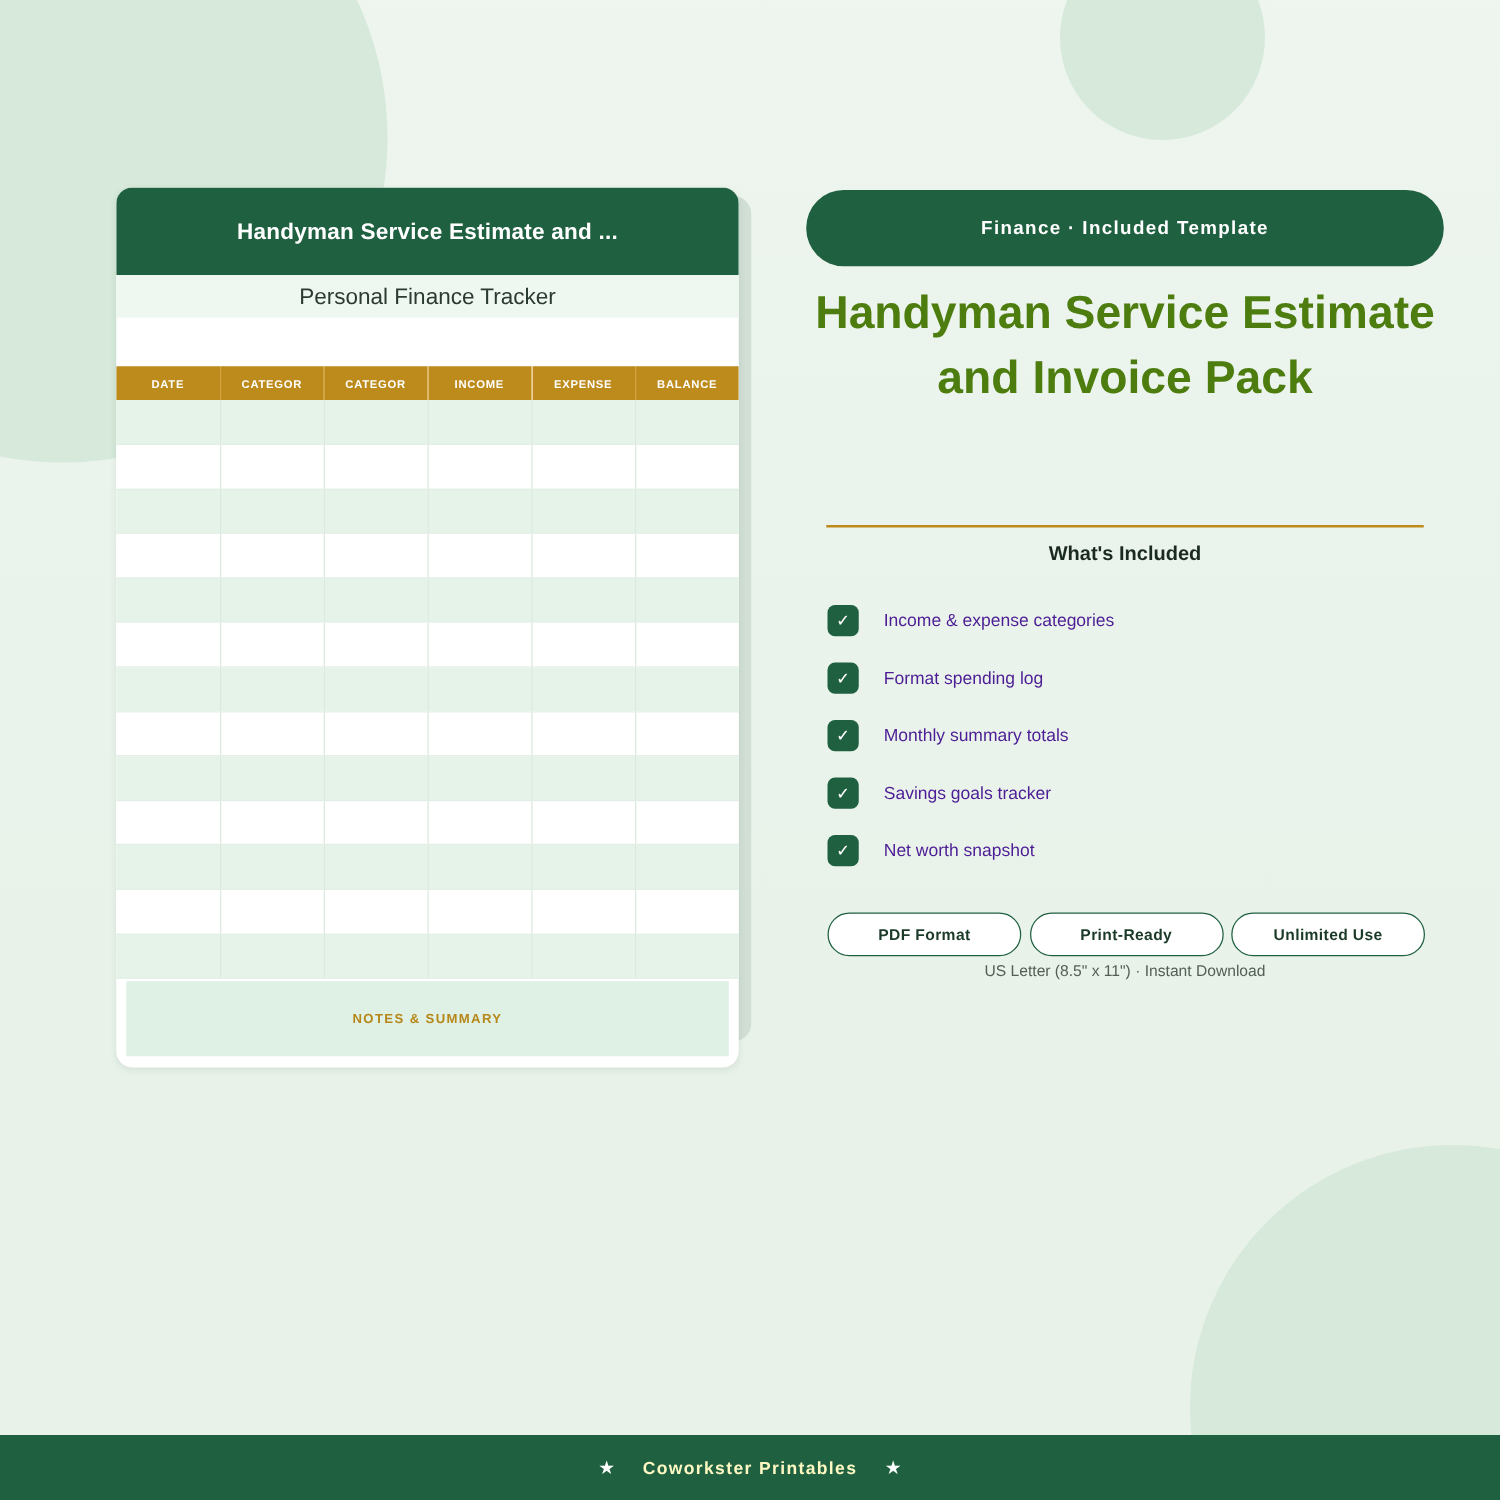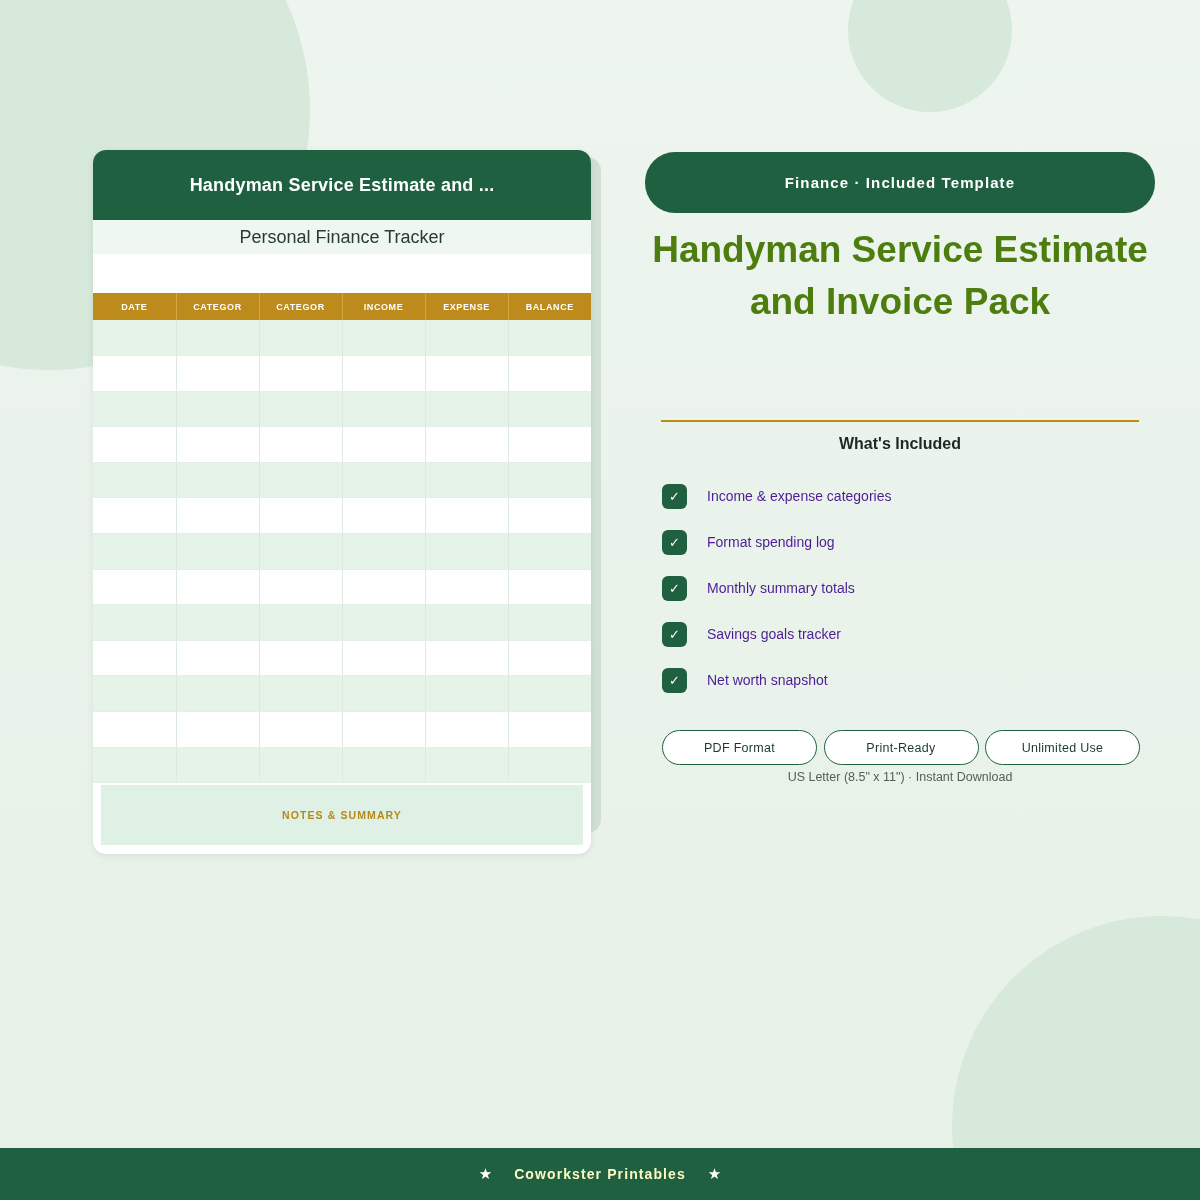--- a/index.html
+++ b/index.html
@@ -239,21 +239,21 @@
   .chip {
     width: 155px;
     height: 35px;
     border: 1px solid #1f6040;
     border-radius: 18px;
     background: #ffffff;
     display: flex;
     align-items: center;
     justify-content: center;
     font-size: 12.5px;
-    font-weight: normal;
+    font-weight: bold;
     color: #1b3b28;
     letter-spacing: 0.3px;
   }
 
   .meta-line {
     position: absolute;
     left: 645px;
     top: 770px;
     width: 510px;
     text-align: center;

